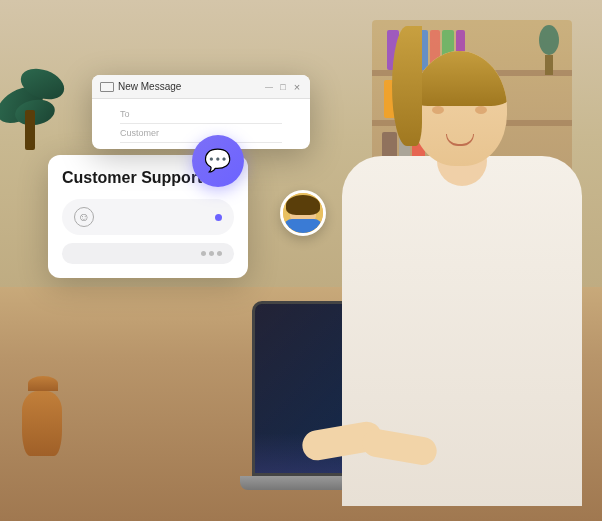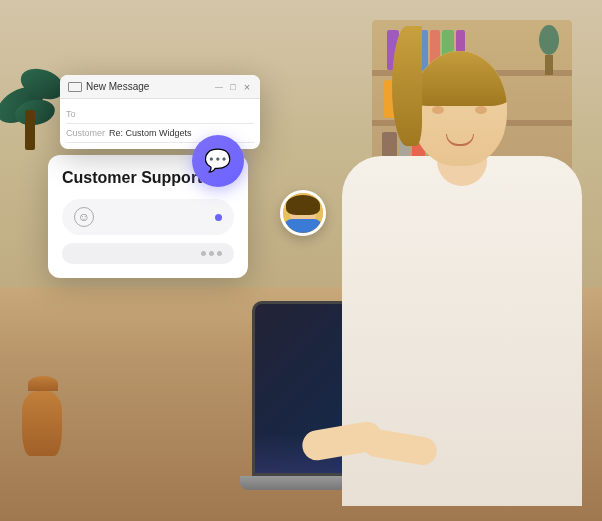--- a/index.html
+++ b/index.html
@@ -109,22 +109,22 @@
       background: linear-gradient(135deg, #2d6a4f 0%, #1b4332 100%);
       border-radius: 50%;
     }
 
     
 
     
     .email-window {
       position: absolute;
       top: 75px;
-      left: 60px;
-      width: 200px;
+      left: 92px;
+      width: 218px;
       background: #fff;
       border-radius: 8px;
       box-shadow: 0 8px 32px rgba(0,0,0,0.25);
       z-index: 10;
     }
 
     .email-titlebar {
       display: flex;
       align-items: center;
       justify-content: space-between;
@@ -174,21 +174,21 @@
       height: 10px;
       display: flex;
       align-items: center;
       justify-content: center;
       font-size: 9px;
       color: #888;
       cursor: pointer;
     }
 
     .email-body {
-      padding: 6px 6px;
+      padding: 6px 28px;
     }
 
     .email-field {
       display: flex;
       align-items: center;
       border-bottom: 1px solid #e8e8e8;
       padding: 4px 0;
       gap: 4px;
     }
 
@@ -432,21 +432,20 @@
       <div class="ctrl-btn win-x"></div>
     </div>
   </div>
   <div class="email-body">
     <div class="email-field">
       <span class="email-field-label">To</span>
       <div class="email-field-value"></div>
     </div>
     <div class="email-field">
       <span class="email-field-label">Customer</span>
-      <span class="email-field-value">Re: Custom Widgets</span>
     </div>
   </div>
 </div>
 
 <div class="chat-widget">
   <div class="chat-title">Customer Support</div>
 
   <div class="chat-input-area">
     <div class="user-icon-circle">
       <span class="user-icon-shape">☺</span>

